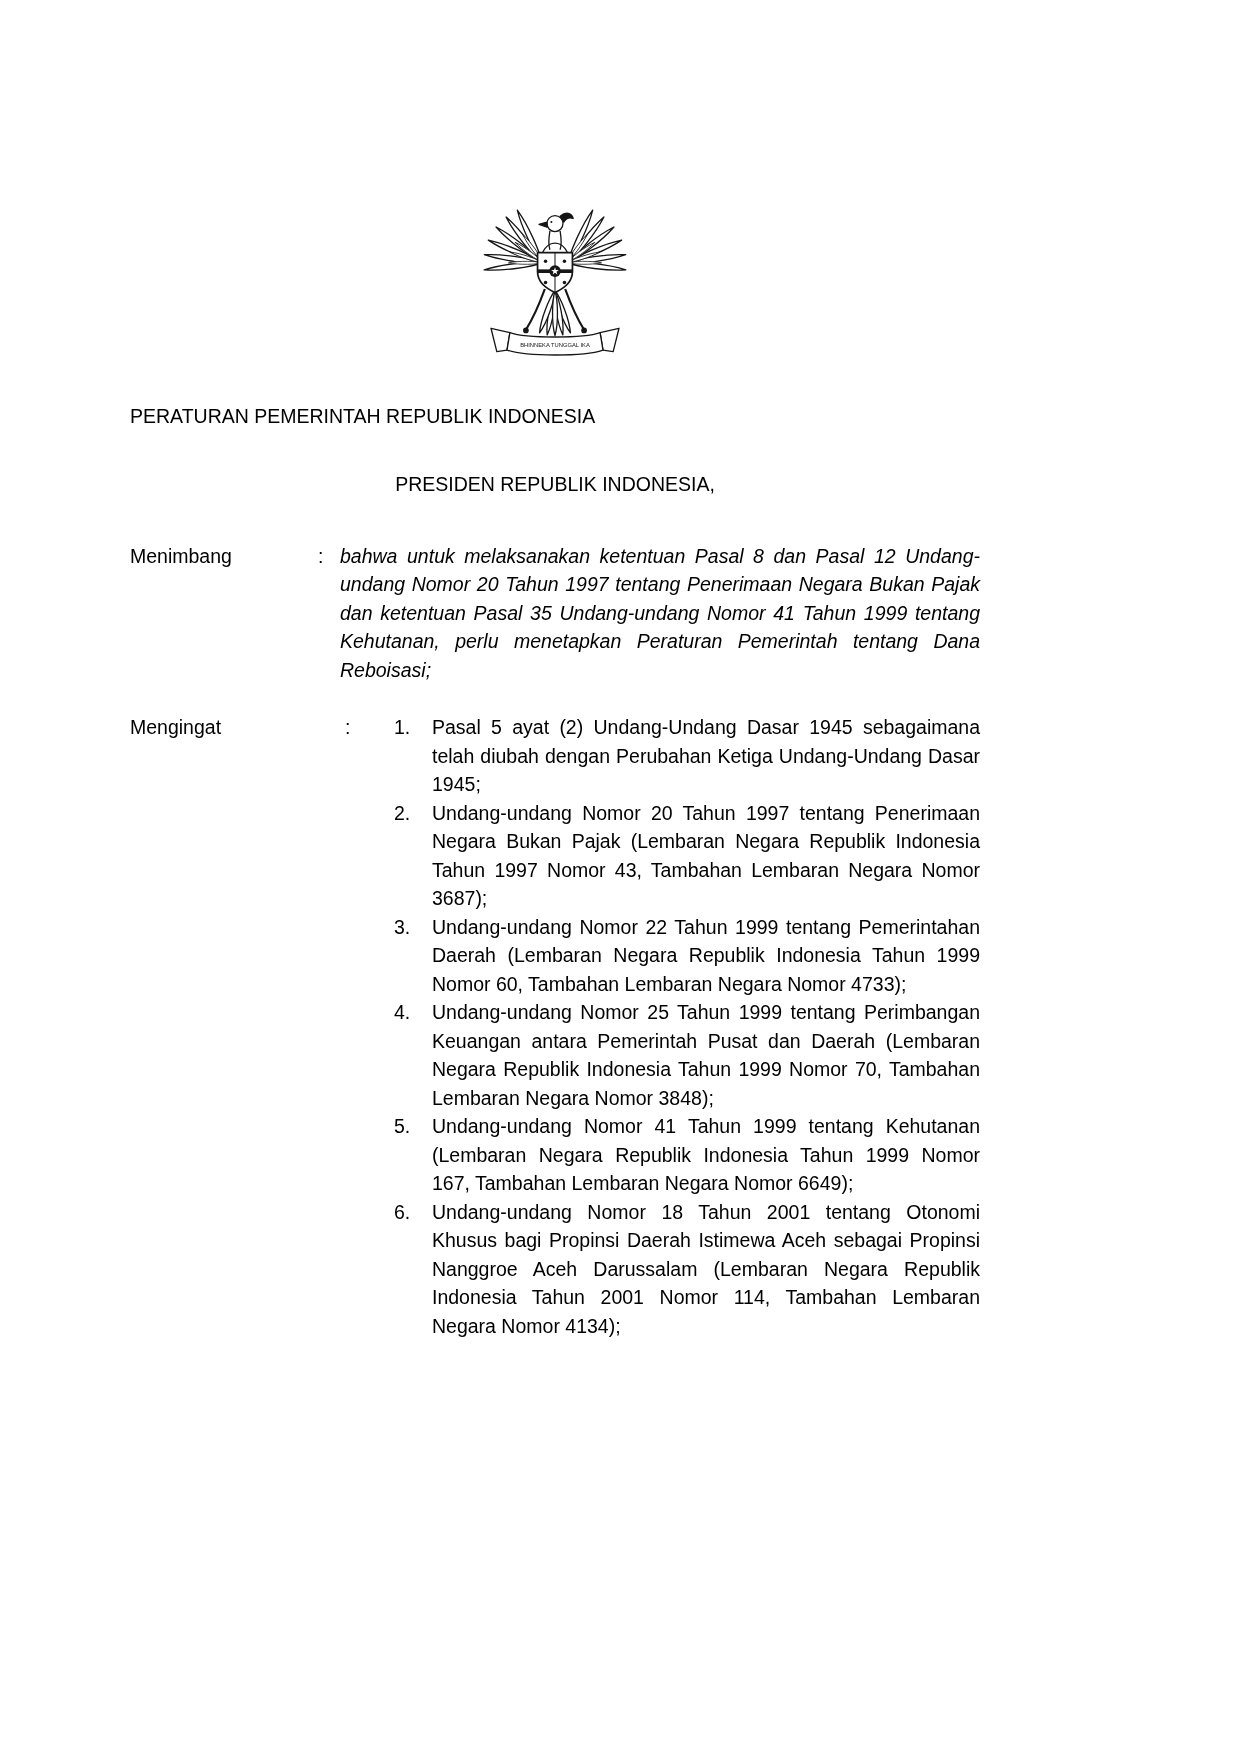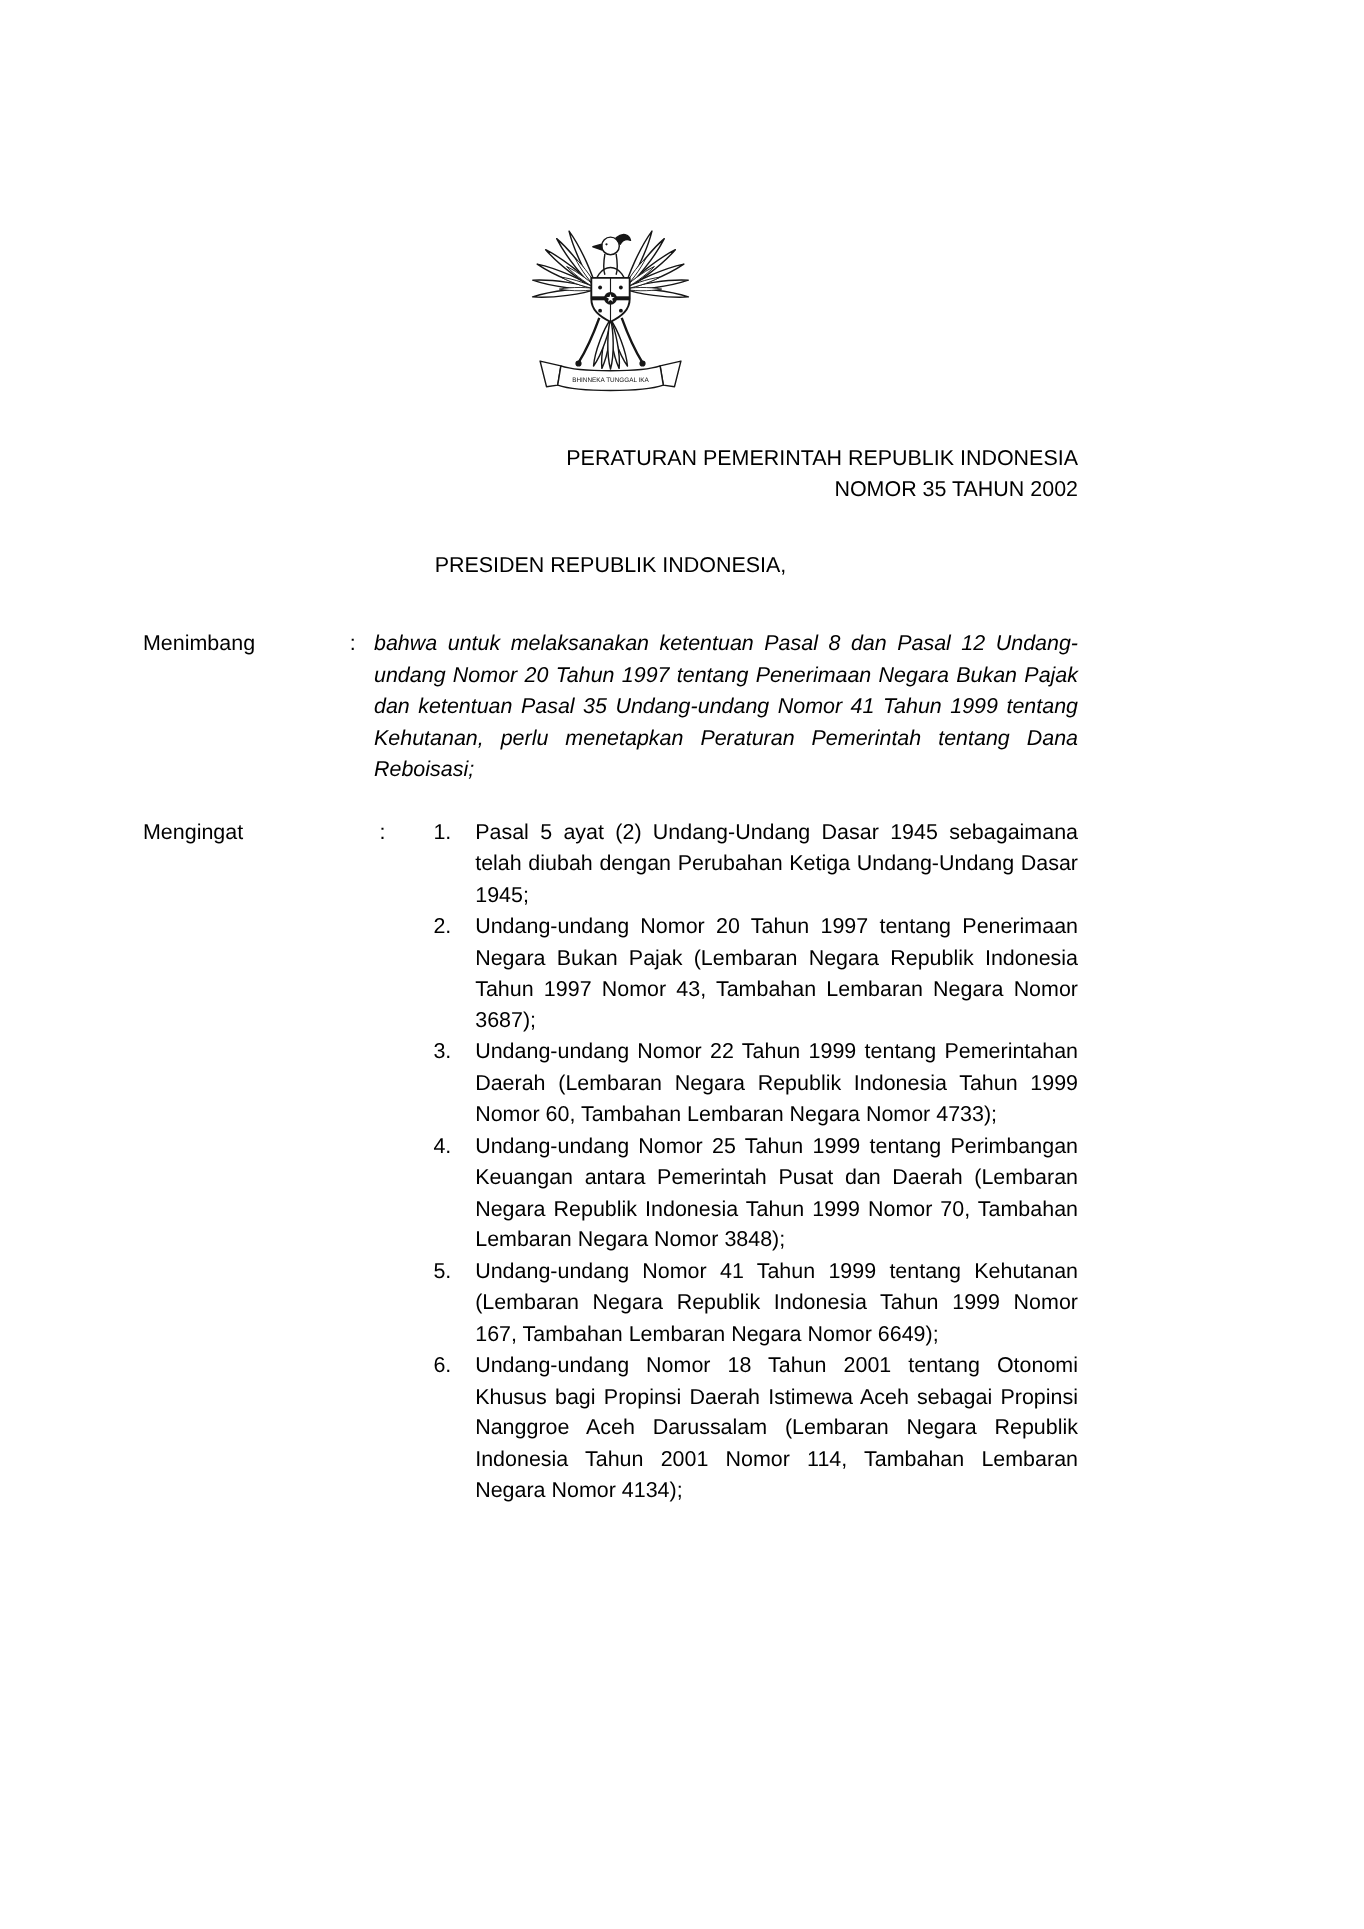--- a/index.html
+++ b/index.html
@@ -17,21 +17,21 @@
   }
   .content {
     box-sizing:border-box;
     padding:190px 260px 0 130px; 
   }
   .emblem-wrap {
     text-align:center;
     margin-bottom:22px;
   }
   .title-block { text-align:center; }
-  .title-block .tline { text-align:right; }
+  .title-block .tline { text-align:left; }
   .presiden {
     text-align:center;
     margin-top:40px;
   }
   .section {
     display:grid;
     grid-template-columns:188px 22px 1fr;
     align-items:start;
   }
   .section-menimbang { margin-top:43px; }
@@ -112,21 +112,20 @@
           <circle cx="110" cy="111.5" r="8" fill="#161616" stroke="none"></circle>
           <path d="M0,-5.5 L1.29,-1.78 L5.23,-1.7 L2.09,0.68 L3.23,4.45 L0,2.2 L-3.23,4.45 L-2.09,0.68 L-5.23,-1.7 L-1.29,-1.78 Z" transform="translate(110 111.5)" fill="#ffffff" stroke="none"></path>
 
           <text x="110" y="216" text-anchor="middle" font-size="8" fill="#161616" stroke="none" font-family="Liberation Sans, sans-serif">BHINNEKA TUNGGAL IKA</text>
         </g>
       </svg>
     </div>
 
     <div class="title-block">
       <div class="tline">PERATURAN PEMERINTAH REPUBLIK INDONESIA</div>
-      <div class="tline">NOMOR 35 TAHUN 2002</div>
     </div>
 
     <div class="presiden">PRESIDEN REPUBLIK INDONESIA,</div>
 
     <div class="section section-menimbang">
       <div class="label">Menimbang</div>
       <div class="colon">:</div>
       <div class="para">bahwa untuk melaksanakan ketentuan Pasal 8 dan Pasal 12 Undang-undang Nomor 20 Tahun 1997 tentang Penerimaan Negara Bukan Pajak dan ketentuan Pasal 35 Undang-undang Nomor 41 Tahun 1999 tentang Kehutanan, perlu menetapkan Peraturan Pemerintah tentang Dana Reboisasi;</div>
     </div>
 

